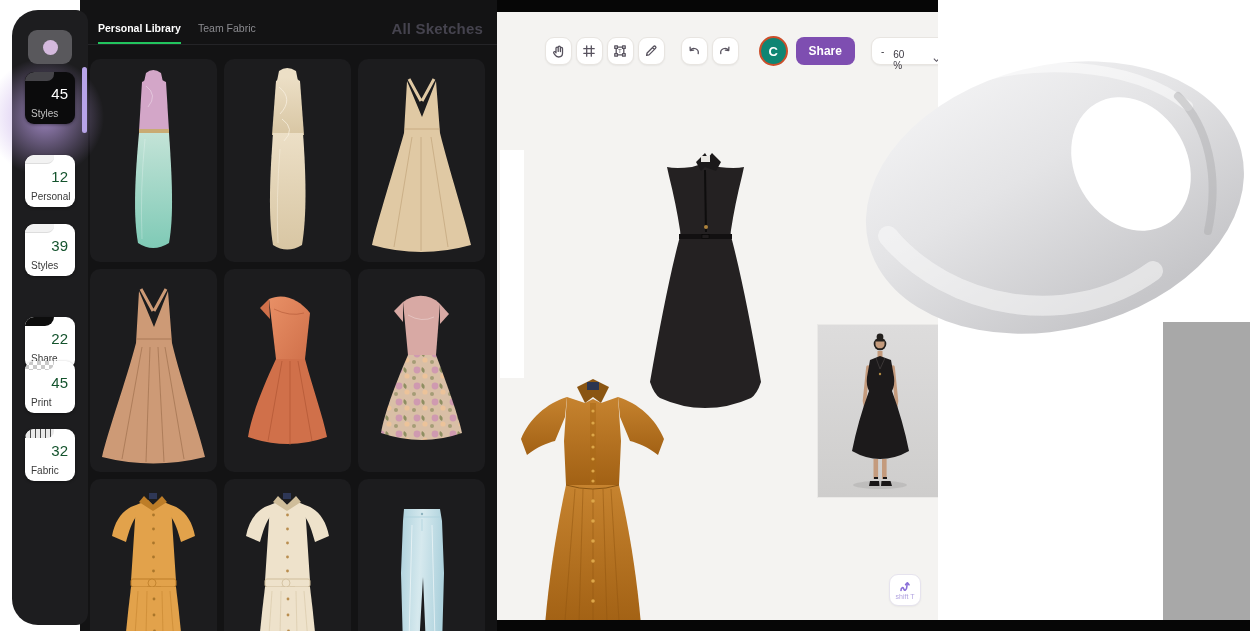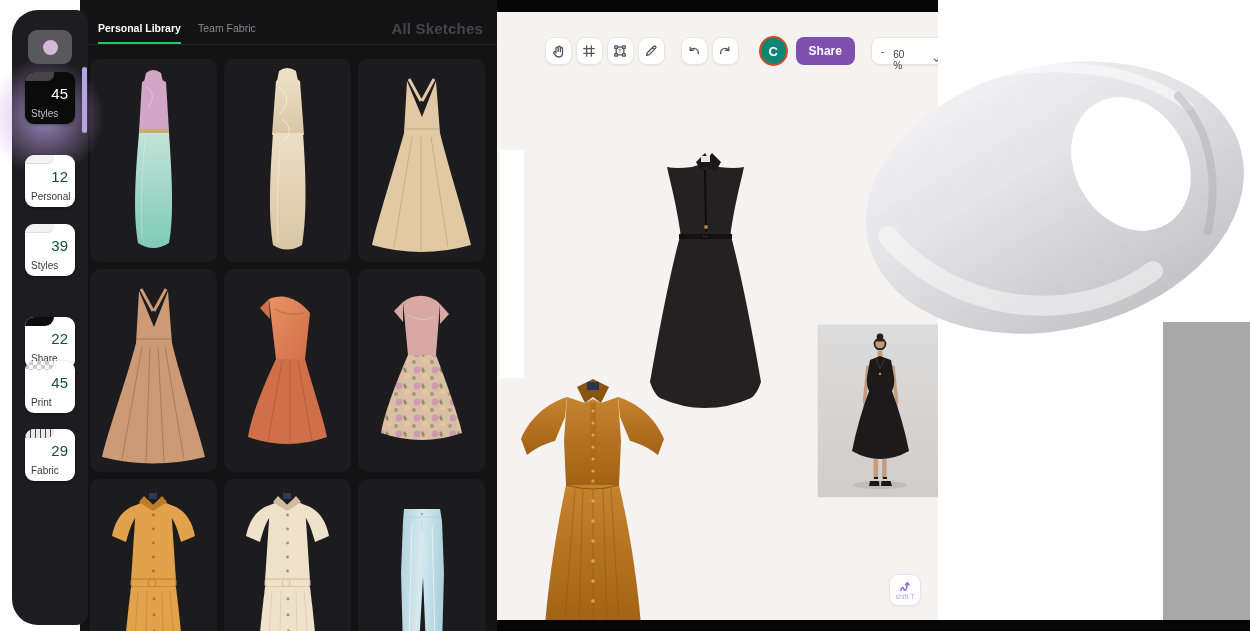--- a/index.html
+++ b/index.html
@@ -317,21 +317,21 @@
       <div class="num">22</div>
       <div class="lbl">Share</div>
     </div>
     <div class="folder checker f-print">
       <div class="tab"></div>
       <div class="num">45</div>
       <div class="lbl">Print</div>
     </div>
     <div class="folder ruler f-artwork">
       <div class="tab"></div>
-      <div class="num">29</div>
+      <div class="num">32</div>
       <div class="lbl">Fabric</div>
     </div>
   </aside>
 
   <div class="abs canvas-frame">
     <div class="canvas">
 
       <div class="abs white-strip"></div>
 
       <svg class="obj black-dress" width="130" height="267" viewBox="0 0 130 267">

